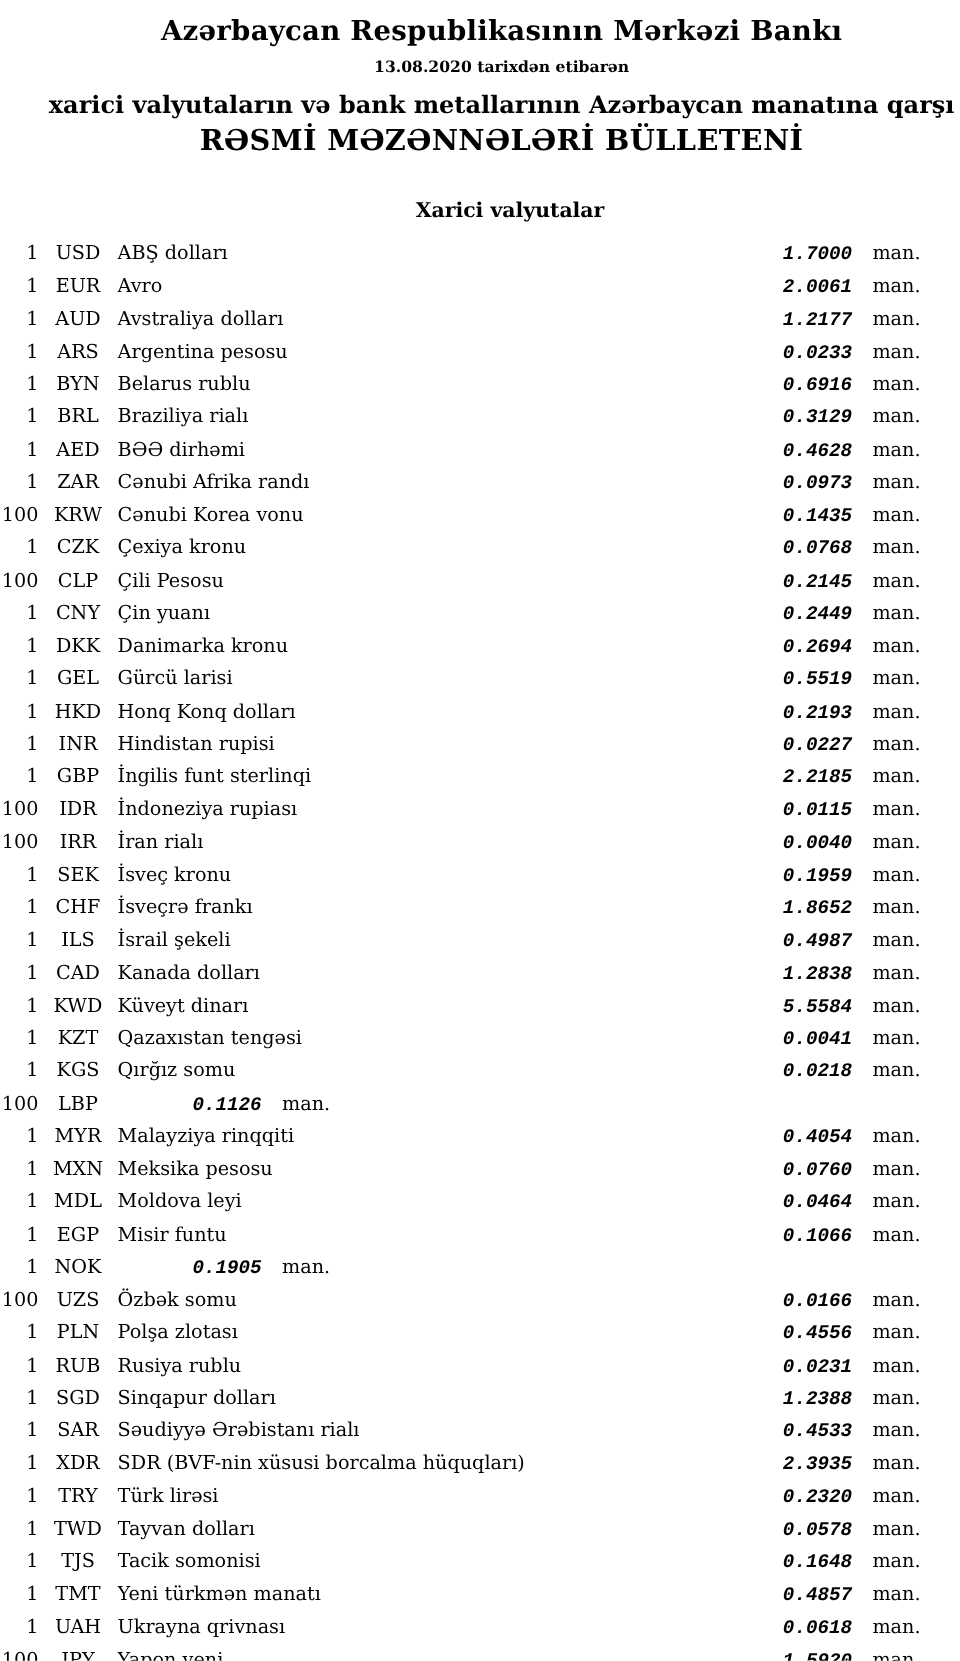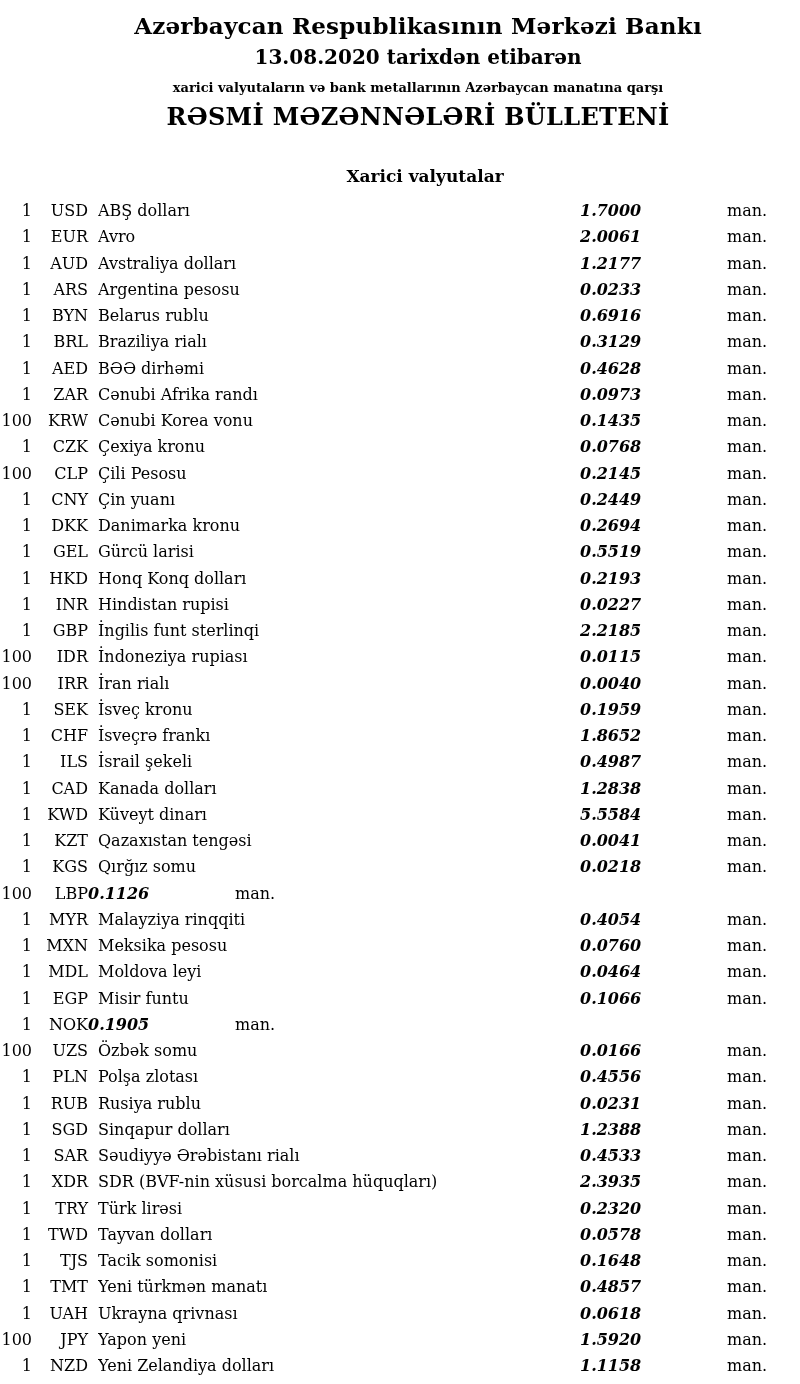--- a/index.html
+++ b/index.html
@@ -14,22 +14,22 @@
   .page { width: 800px; height: 1384px; background: #ffffff; }
 
   
   .header {
     text-align: center;
     padding-left: 36px;
     padding-top: 10px;
     font-weight: bold;
   }
   .t1 { font-size: 23px; line-height: 32px; letter-spacing: 0.2px; }
-  .t2 { font-size: 20px; line-height: 30px; }
-  .t3 { font-size: 13px; line-height: 31px; }
+  .t2 { font-size: 13px; line-height: 30px; }
+  .t3 { font-size: 20px; line-height: 31px; }
   .t4 { font-size: 24px; line-height: 28px; letter-spacing: 0.3px; }
 
   .section-title {
     text-align: center;
     padding-left: 50px;
     margin-top: 31px;
     font-weight: bold;
     font-size: 17px;
     line-height: 28px;
   }
@@ -37,23 +37,23 @@
   
   .table { margin-top: 8px; }
   .row {
     display: flex;
     align-items: baseline;
     line-height: 26.25px;
     font-size: 16px;
     white-space: nowrap;
   }
   .qty  { width: 32px;  text-align: right; }
-  .code { width: 46px;  margin-left: 10px; text-align: right; }
+  .code { width: 46px;  margin-left: 10px; text-align: center; }
   .name { flex: 1;      margin-left: 10px; overflow: hidden; }
-  .rate { width: 130px; font-weight: bold; font-style: italic; }
+  .rate { width: 130px; text-align: right; font-weight: bold; font-style: italic; font-family: Liberation Mono, monospace; }
   .man  { width: 43px;  margin-left: 17px; margin-right: 30px; }
 </style>
 </head>
 <body>
 
 <div class="page">
 
   <div class="header">
     <div class="t1">Azərbaycan Respublikasının Mərkəzi Bankı</div>
     <div class="t2">13.08.2020 tarixdən etibarən</div>

